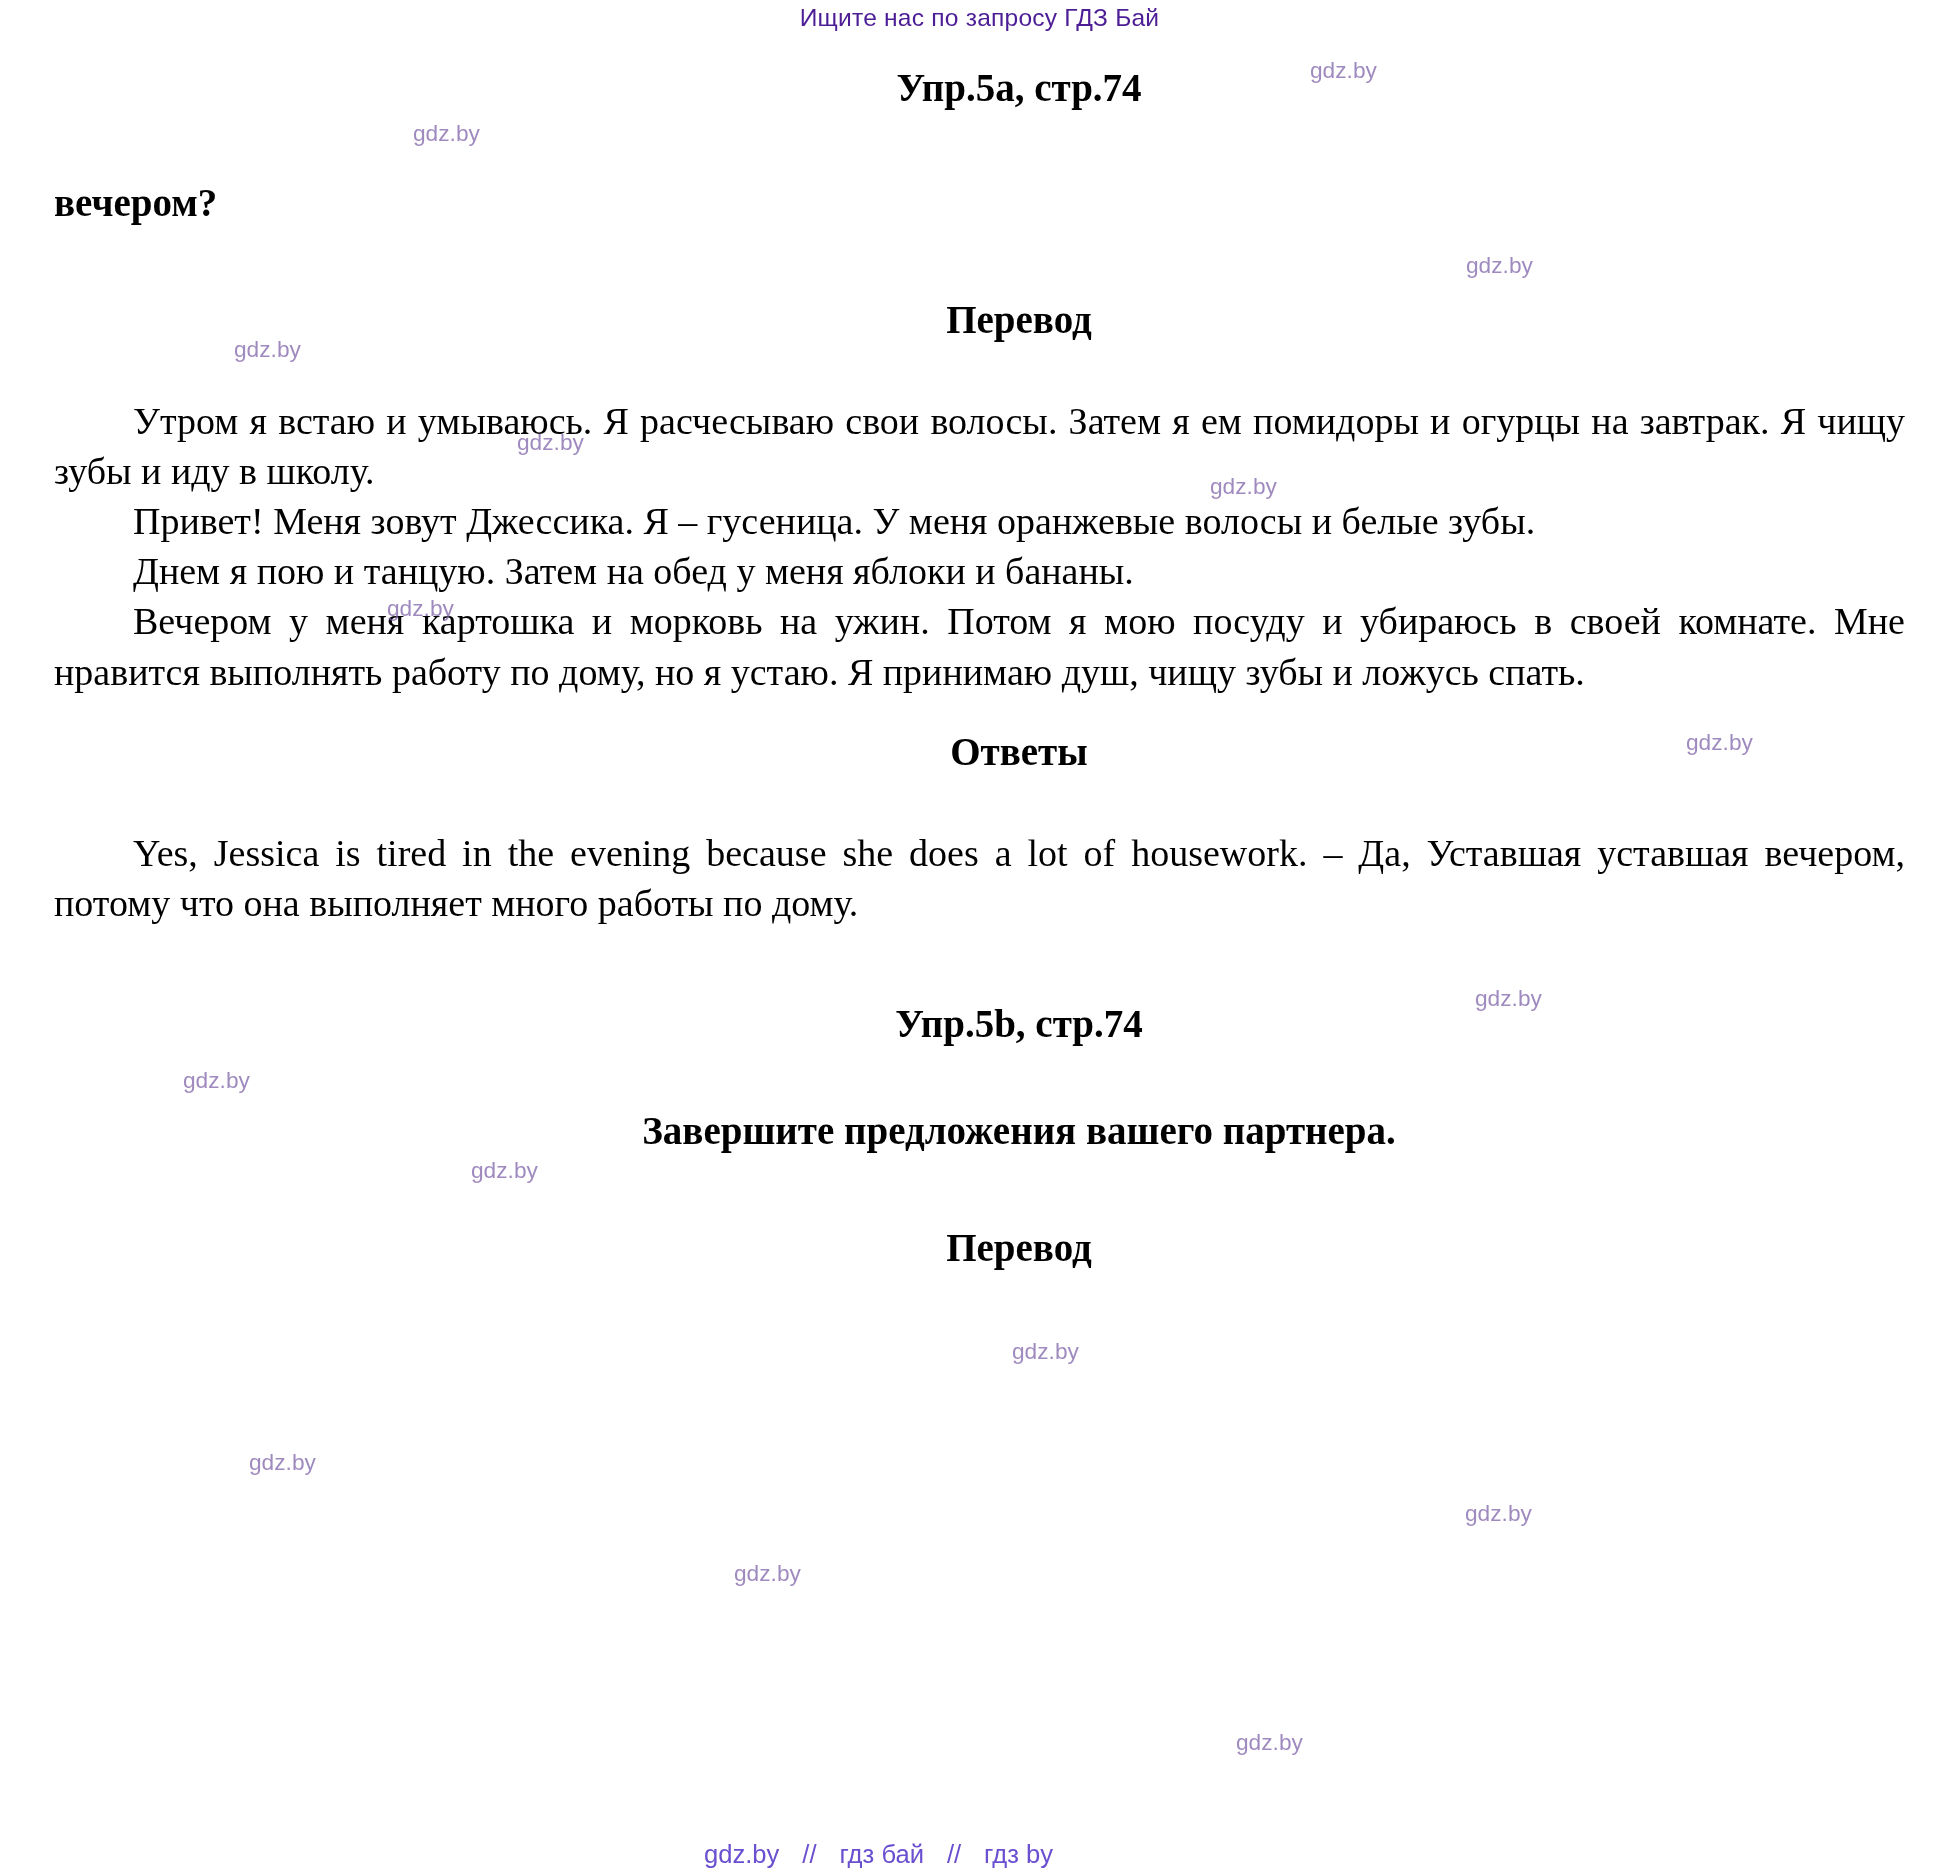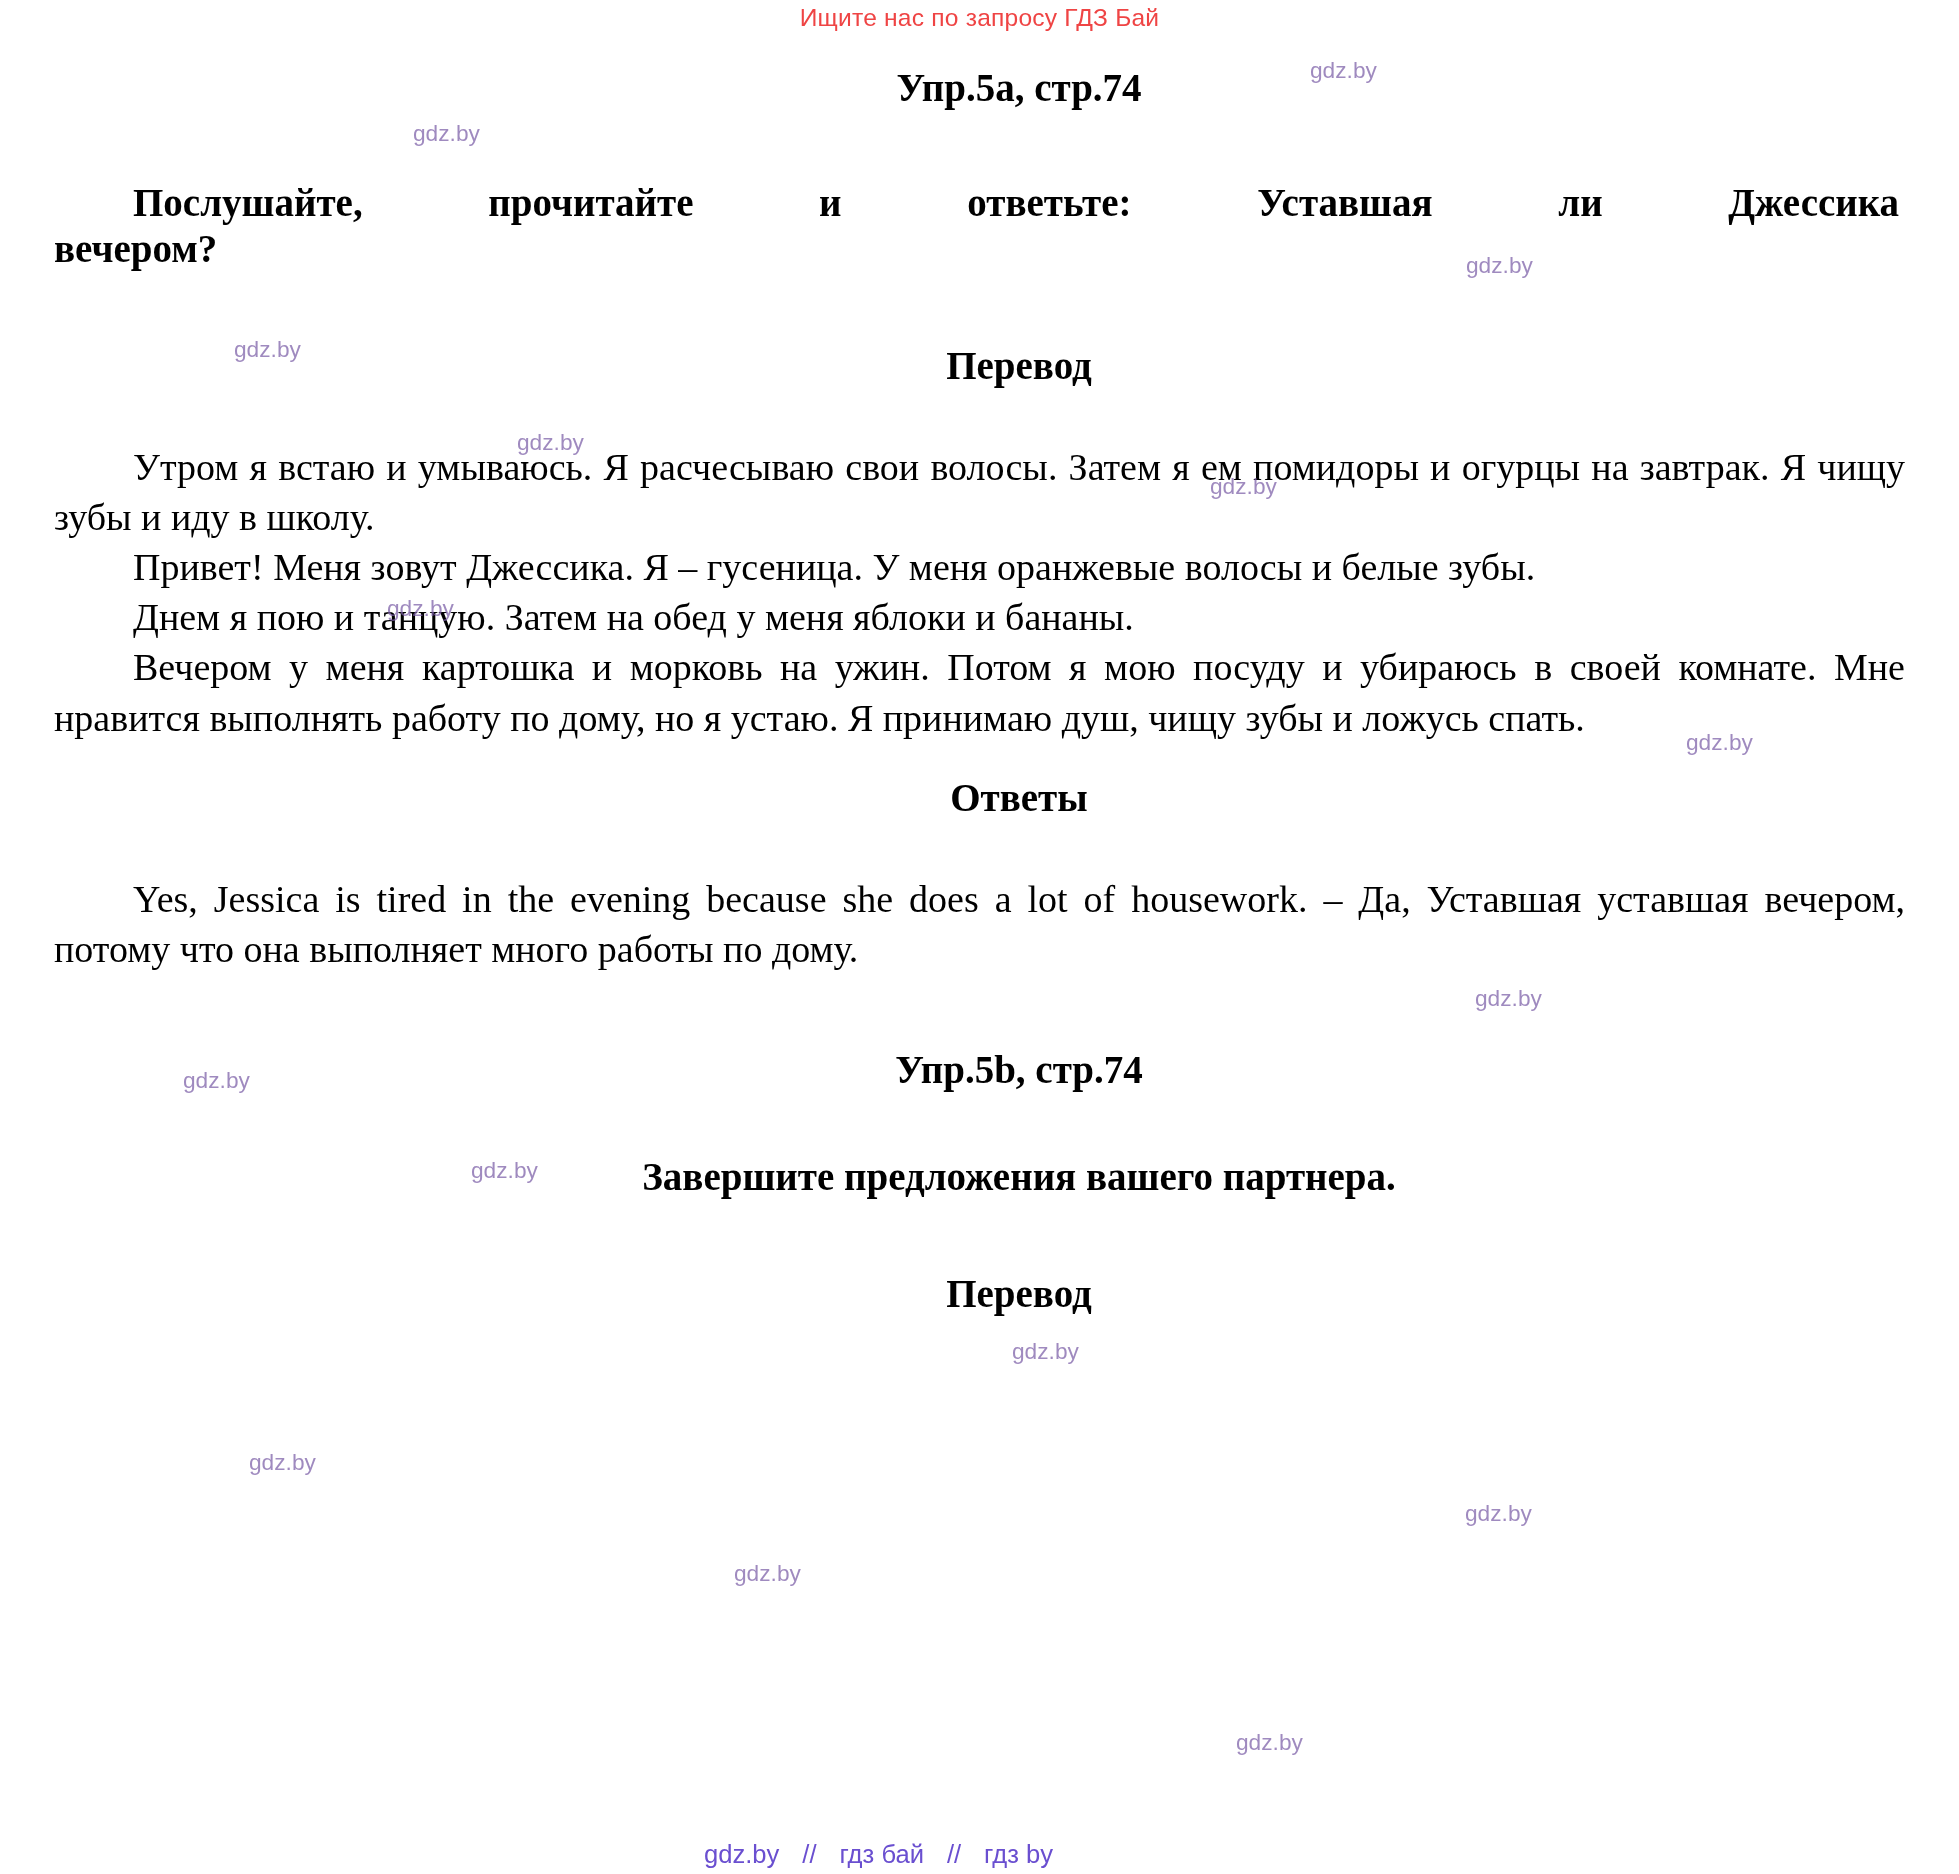--- a/index.html
+++ b/index.html
@@ -23,21 +23,21 @@
     padding: 0 54px;
   }
   .top-banner {
     position: absolute;
     top: 3.9px;
     left: 0;
     width: 1959px;
     text-align: center;
     font-family: "Liberation Sans", sans-serif;
     font-size: 24.6px;
-    color: #ef4444;
+    color: #4c1d95;
     letter-spacing: 0.2px;
   }
   .content {
     position: relative;
     padding-top: 47px;
   }
   .heading {
     font-weight: bold;
     font-size: 39px;
     line-height: 1.18;
@@ -104,21 +104,20 @@
 
 <div class="page">
 
   <div class="top-banner">Ищите нас по запросу ГДЗ Бай</div>
 
   <div class="content">
 
     <div class="heading h-exercise">Упр.5a, стр.74</div>
 
     <div class="heading h-task">
-      <span>Послушайте, прочитайте и ответьте: Уставшая ли Джессика</span>
       <span class="line2">вечером?</span>
     </div>
 
     <div class="heading h-sub">Перевод</div>
 
     <div class="gap-lg"></div>
 
     <p class="body-text">Утром я встаю и умываюсь. Я расчесываю свои волосы. Затем я ем помидоры и огурцы на завтрак. Я чищу зубы и иду в школу.</p>
     <p class="body-text">Привет! Меня зовут Джессика. Я – гусеница. У меня оранжевые волосы и белые зубы.</p>
     <p class="body-text">Днем я пою и танцую. Затем на обед у меня яблоки и бананы.</p>

